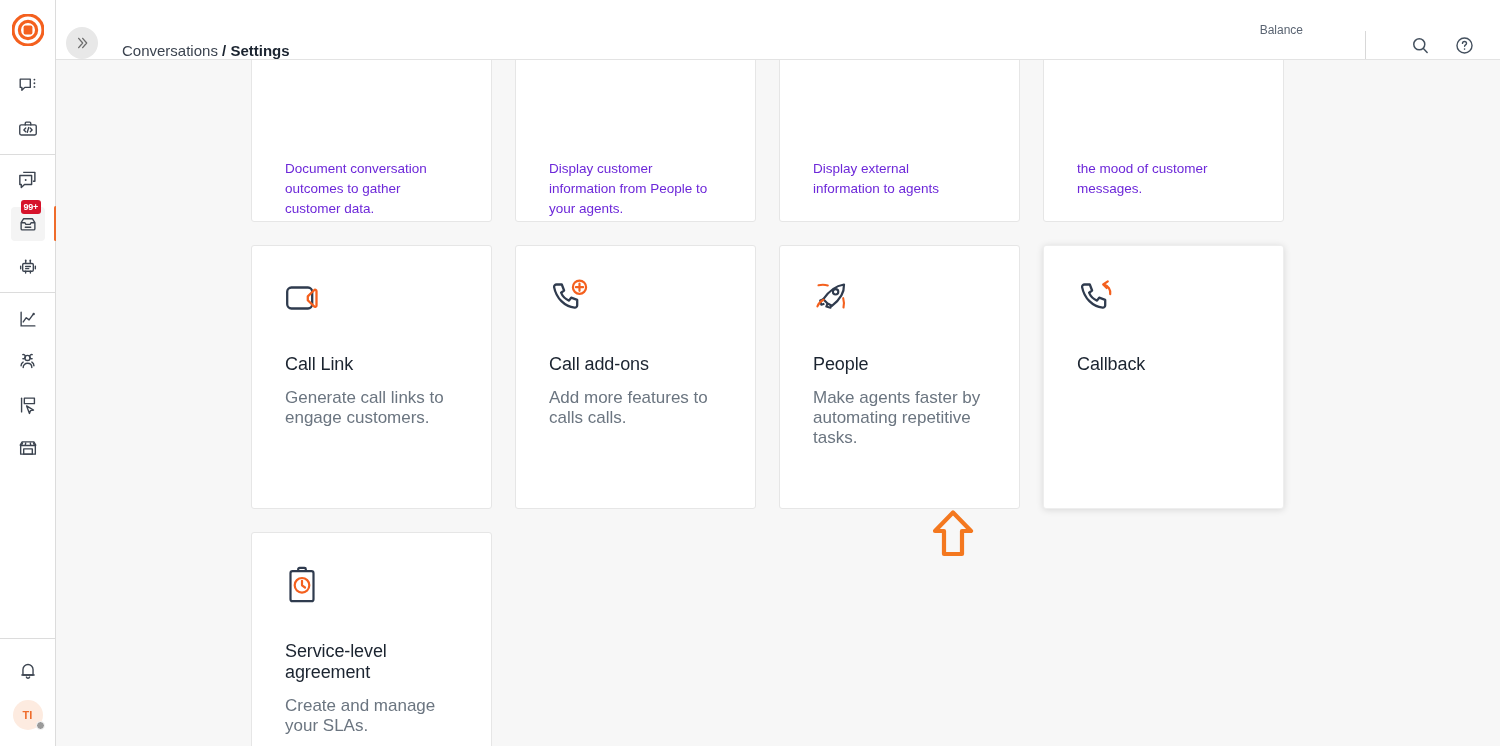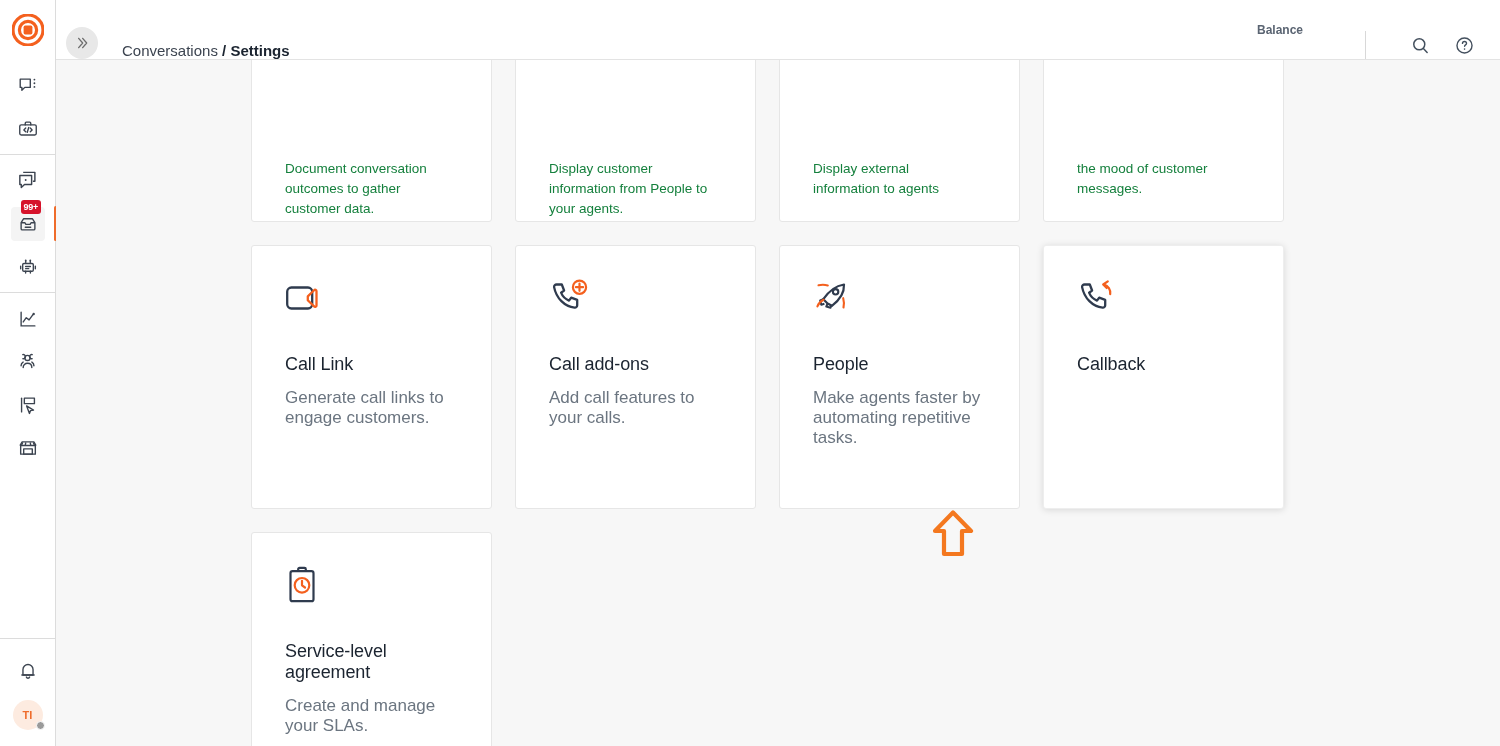--- a/index.html
+++ b/index.html
@@ -91,21 +91,20 @@
     font-size: 15px; color: #2f3640;
     white-space: nowrap;
   }
   .breadcrumb .crumb-first { color: #3c4450; font-weight: normal; }
   .breadcrumb .crumb-sep { font-weight: bold; color: #1b2430; }
   .breadcrumb .crumb-last { font-weight: bold; color: #1b2430; }
   .topbar-spacer { flex: 1 1 auto; }
   .balance-label {
     font-size: 12px; color: #5a6472; margin-right: 62px;
     margin-bottom: 22px;
-    font-weight: bold;
   }
   .vdivider { width: 1px; height: 28px; background: #d8d8d8; margin: 0 24px 0 0; }
   .icon-btn { width: 28px; height: 28px; display: flex; align-items: center; justify-content: center; cursor: pointer; margin-left: 16px; }
 
   
   .main {
     flex: 1 1 auto;
     background: #f7f7f7;
     position: relative;
     overflow: hidden;
@@ -138,21 +137,21 @@
     letter-spacing: -0.1px;
   }
   .card-desc {
     font-size: 17px; color: #6b7580; line-height: 20px;
     max-width: 170px;
   }
   .card-desc.wide { max-width: 160px; }
 
   
   .card.partial { height: 264px; }
-  .partial-desc { font-size: 13.5px; color: #15803d; line-height: 20px; max-width: 165px; }
+  .partial-desc { font-size: 13.5px; color: #6d28d9; line-height: 20px; max-width: 165px; }
 
   
   .annotation-arrow {
     position: absolute;
     left: 876px; top: 450px;
     width: 42px; height: 47px;
     pointer-events: none;
   }
 </style>
 </head>
@@ -365,21 +364,21 @@
 
           <div class="card">
             <div class="card-icon">
               <svg width="46" height="42" viewBox="0 0 46 42" fill="none">
                 <path d="M7.5 6.5h5.3l2.3 6-3 2.2c1.4 3.6 4.3 6.5 7.9 7.9l2.2-3 6 2.3v5.3c0 1.4-1.2 2.6-2.6 2.4C15.6 28.6 7.3 20.3 5.1 9.1 4.9 7.7 6.1 6.5 7.5 6.5z" stroke="#2f3b4e" stroke-width="2.3" stroke-linejoin="round"></path>
                 <circle cx="30.5" cy="9.2" r="6.6" stroke="#f4601e" stroke-width="2.2"></circle>
                 <path d="M30.5 5.6v7.2M26.9 9.2h7.2" stroke="#f4601e" stroke-width="2.2" stroke-linecap="round"></path>
               </svg>
             </div>
             <div class="card-title">Call add-ons</div>
-            <div class="card-desc">Add call features to your calls.</div>
+            <div class="card-desc">Add more features to calls calls.</div>
           </div>
 
           <div class="card">
             <div class="card-icon">
               <svg width="46" height="42" viewBox="0 0 46 42" fill="none">
                 <path d="M14.6 25.5l-4.3-4.3c6.4-9.4 14-13.6 20.7-14.7.3 6.6-3.2 14.6-12.1 21.3z" stroke="#2f3b4e" stroke-width="2.2" stroke-linejoin="round"></path>
                 <circle cx="22.6" cy="13.8" r="2.7" stroke="#2f3b4e" stroke-width="2.1"></circle>
                 <path d="M10.3 21.2l-3.1 1.3 1.1 4.2 3.1-.9M14.6 25.5l-1.3 3.1 4.2 1.1.9-3.1" stroke="#2f3b4e" stroke-width="2.1" stroke-linejoin="round"></path>
                 <path d="M5.5 7.2c3.1-.6 6.3-.6 9.3.2" stroke="#f4601e" stroke-width="2.1" stroke-linecap="round"></path>
                 <path d="M30.2 20.2c.9 3 .9 6.2.3 9.3" stroke="#f4601e" stroke-width="2.1" stroke-linecap="round"></path>

